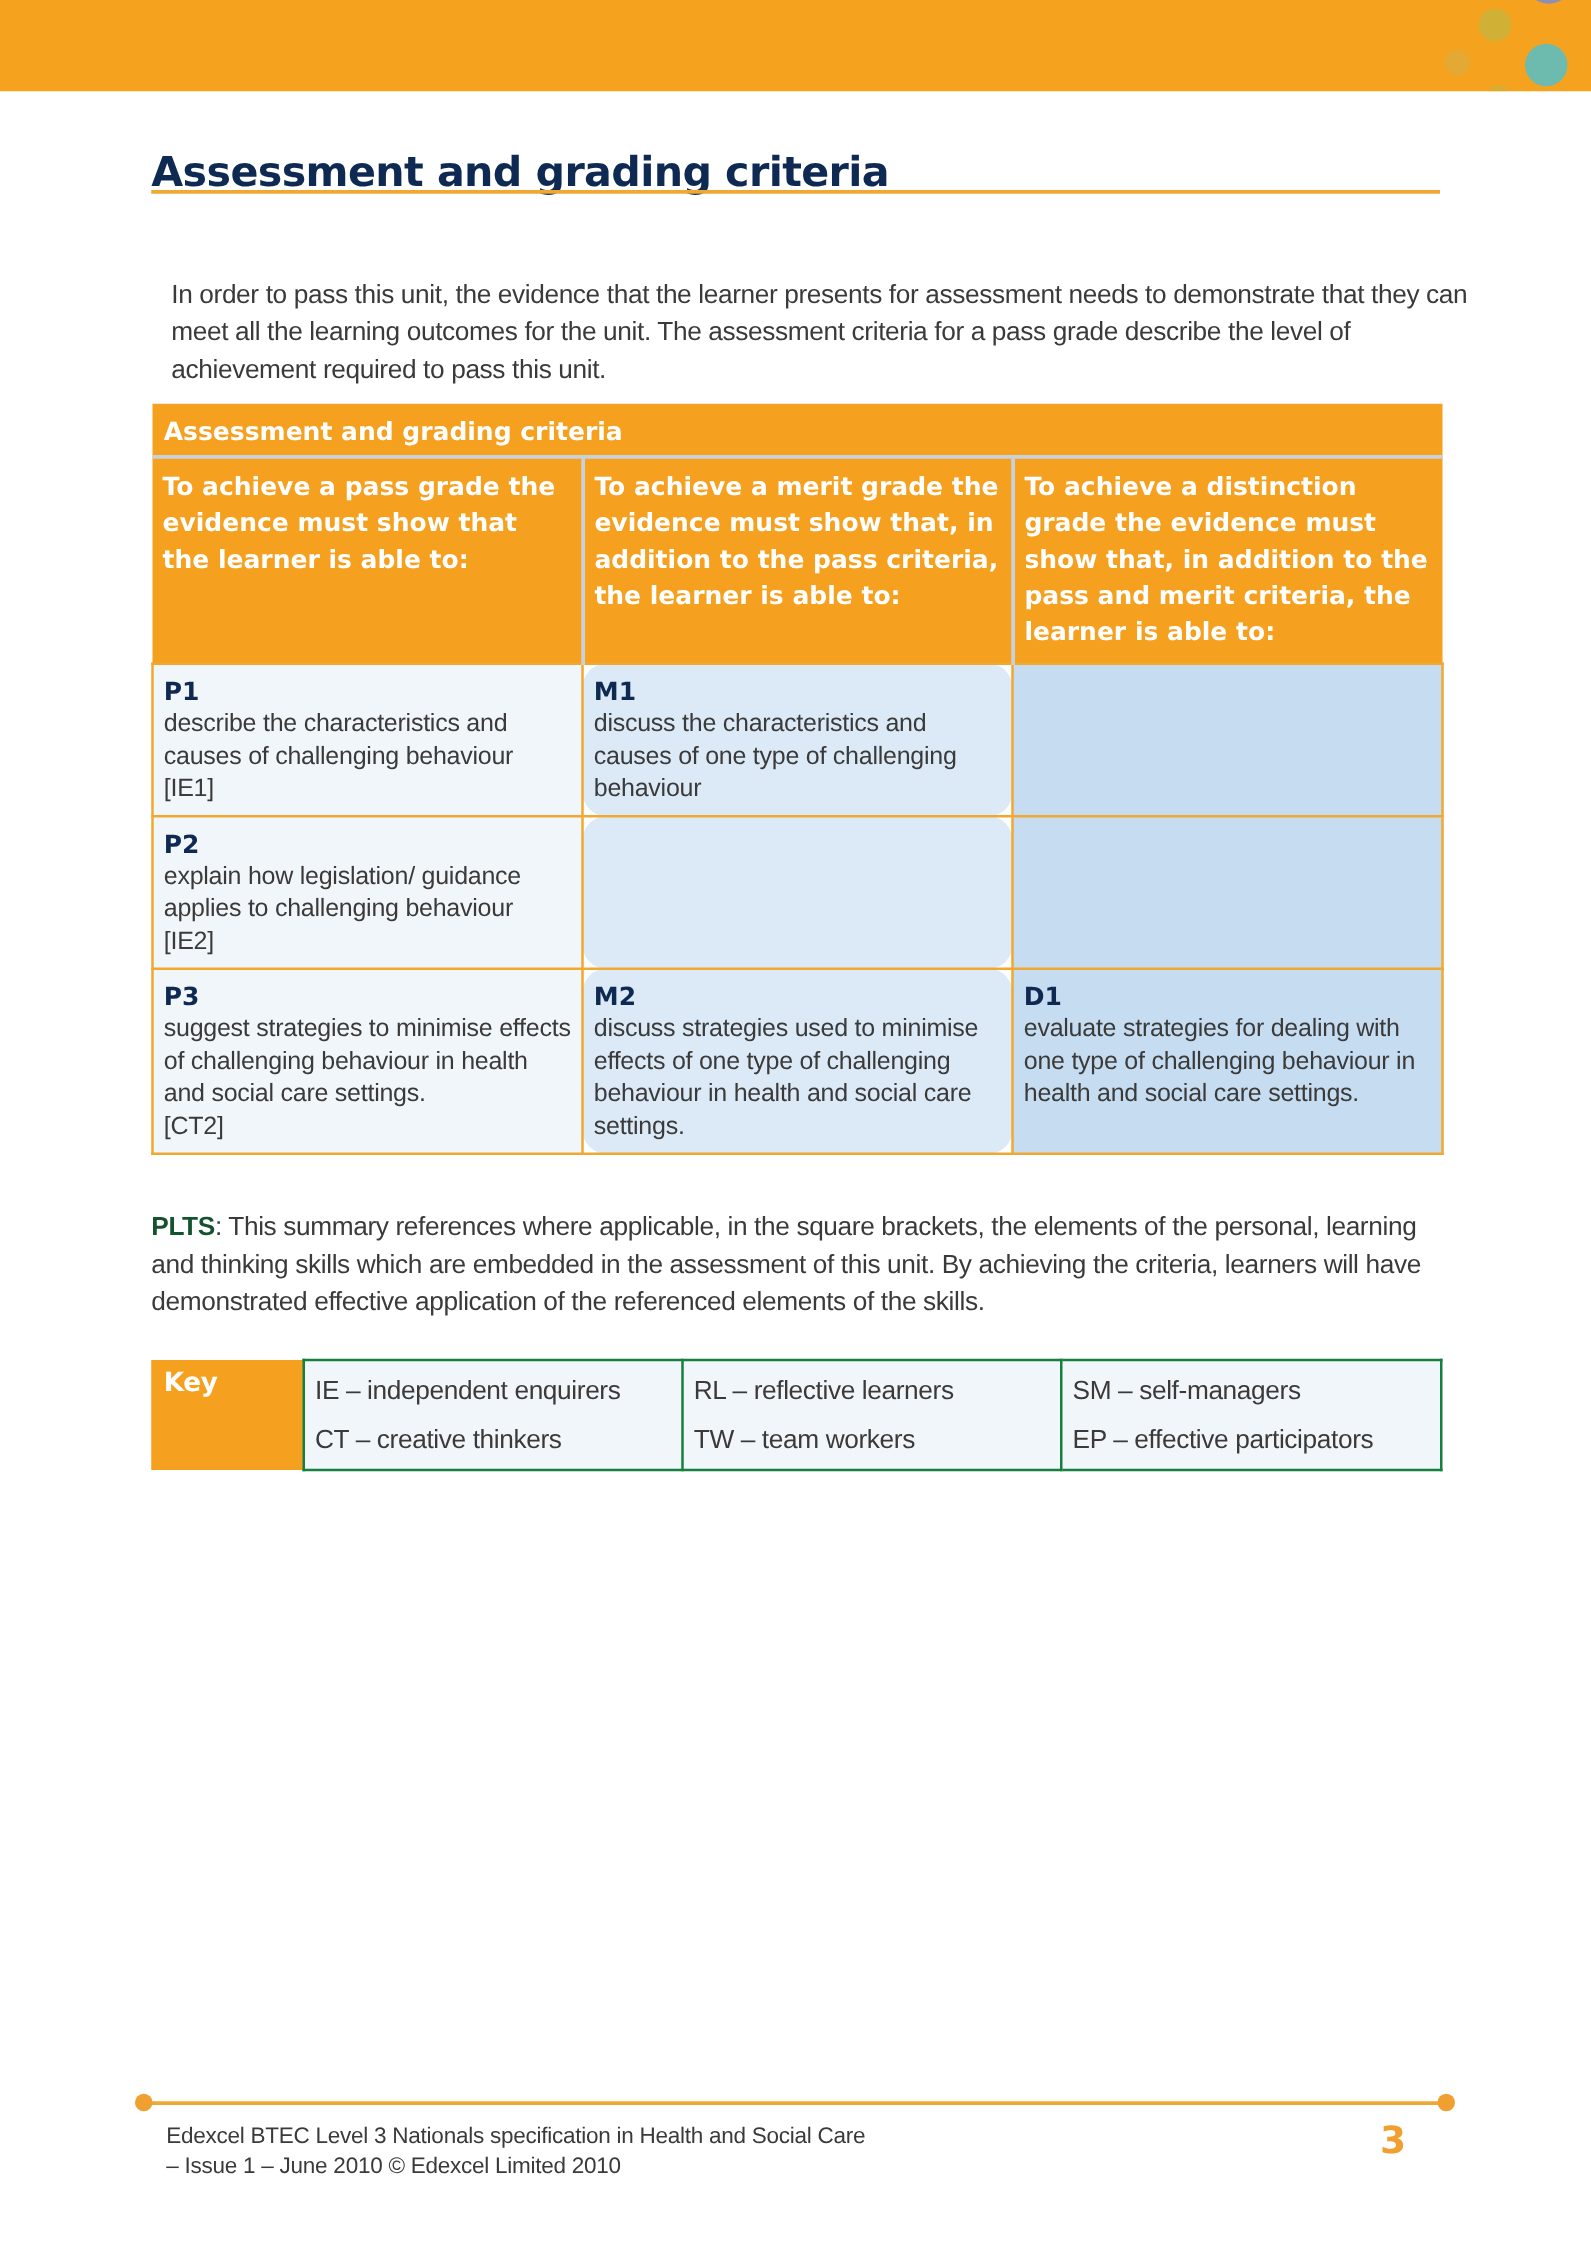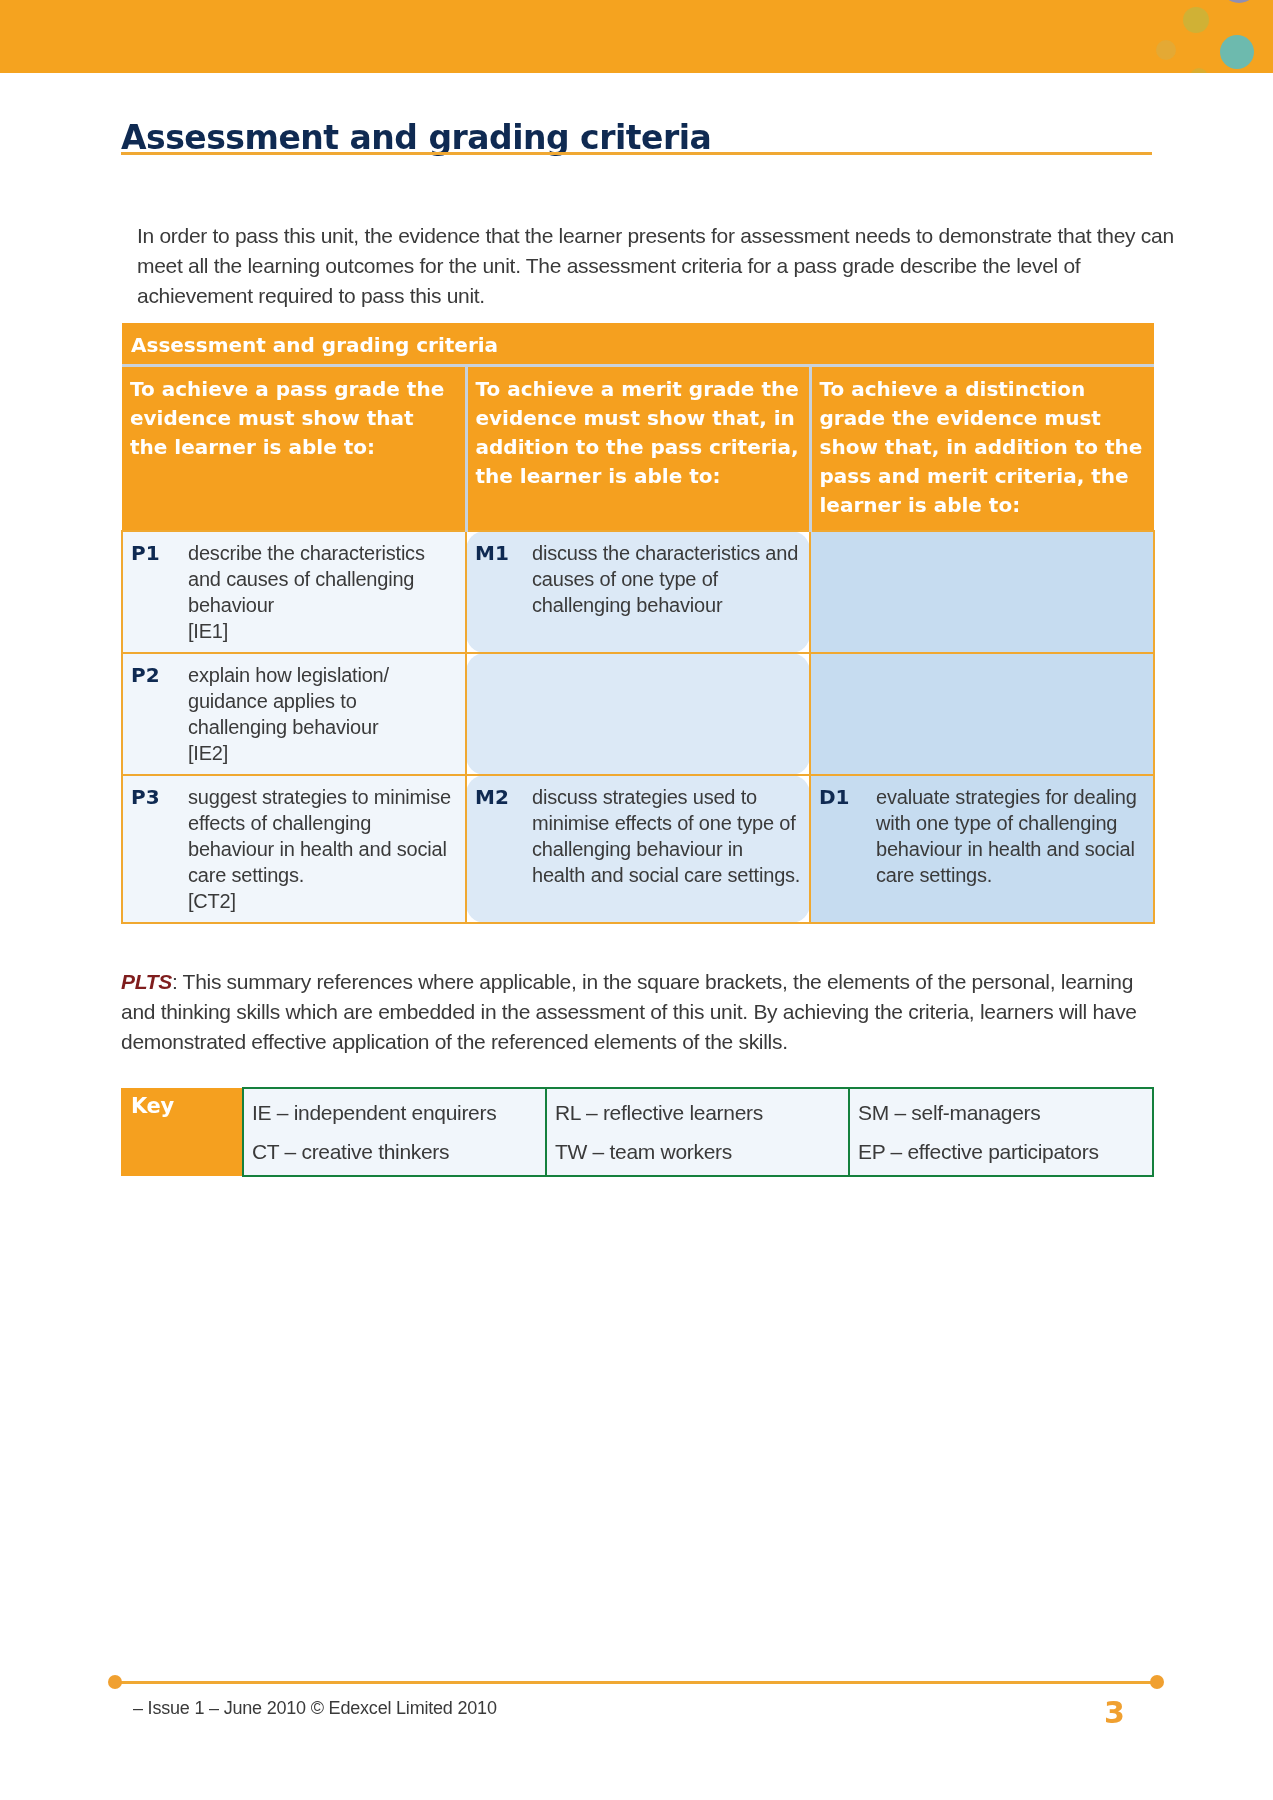--- a/index.html
+++ b/index.html
@@ -15,25 +15,25 @@
   table.grid td, table.grid th { vertical-align:top; text-align:left; }
   .th-main { background:#f5a01f; color:#fff; font-family:"DejaVu Sans", sans-serif; font-weight:bold; font-size:20px;
              padding:10px 9px 6px 9px; border-bottom:3px solid #c8d2dc; height:25px; }
   .th-col { background:#f5a01f; color:#fff; font-family:"DejaVu Sans", sans-serif; font-weight:bold; font-size:20px;
             line-height:29px; padding:8px 8px 10px 8px; height:143px; }
   .th-col.sep { border-left:3px solid #c8d2dc; }
   .cell { border:2px solid #f0a830; padding:8px 8px; font-size:20px; line-height:26px; color:#3a3a3a; }
   .c-pass { background:#f1f6fb; }
   .c-merit { background:#dce9f6;border-radius:19px; }
   .c-dist { background:#c6dcf0; }
-  .crit { display:flex; }
+  .crit { display:flex;flex-direction:column; }
   .crit .code { width:57px; flex:none; font-family:"DejaVu Sans", sans-serif; font-weight:bold; font-size:20px; color:#0f2a52; }
   .crit .txt { flex:1; letter-spacing:-0.2px; }
   .plts { position:absolute; left:121px; top:967px; width:1040px; font-size:21px; line-height:30px; margin:0; letter-spacing:-0.3px; }
-  .plts b { color:#7f1d1d;font-style:italic; }
+  .plts b { color:#14532d; }
   table.key { position:absolute; left:121px; top:1087px; width:1032px; border-collapse:collapse; table-layout:fixed; }
   table.key td { font-size:21px; color:#3a3a3a; letter-spacing:-0.3px; }
   .key-label { background:#f5a01f; color:#fff !important; font-family:"DejaVu Sans", sans-serif; font-weight:bold; width:105px;
                padding:6px 10px; vertical-align:top; }
   .key-col { background:#f1f6fb; border:2px solid #15803d; padding:4px 8px; vertical-align:top; line-height:39px; }
   .foot-rule { position:absolute; left:114px; top:1681px; width:1044px; height:3px; background:#f0a833; }
   .foot-dot { position:absolute; width:14px; height:14px; border-radius:50%; background:#f0a030; top:1675px; }
   .foot-text { position:absolute; left:133px; top:1696px; font-size:18px; line-height:24px; color:#3a3a3a; letter-spacing:-0.2px; }
   .page-num { position:absolute; left:1104px; top:1695px; font-family:"DejaVu Sans", sans-serif; font-weight:bold; font-size:30px; color:#f0a030; }
 </style>
@@ -141,15 +141,16 @@
       <div>EP – effective participators</div>
     </td>
   </tr>
 </tbody>
   </table>
 
 <div class="foot-rule"></div>
 <div class="foot-dot" style="left:108px;"></div>
 <div class="foot-dot" style="left:1150px;"></div>
 <div class="foot-text">
+  <div>Edexcel BTEC Level 3 Nationals specification in Health and Social Care</div>
   <div>– Issue 1 – June 2010  © Edexcel Limited 2010</div>
 </div>
 <div class="page-num">3</div>
 
 </body></html>

